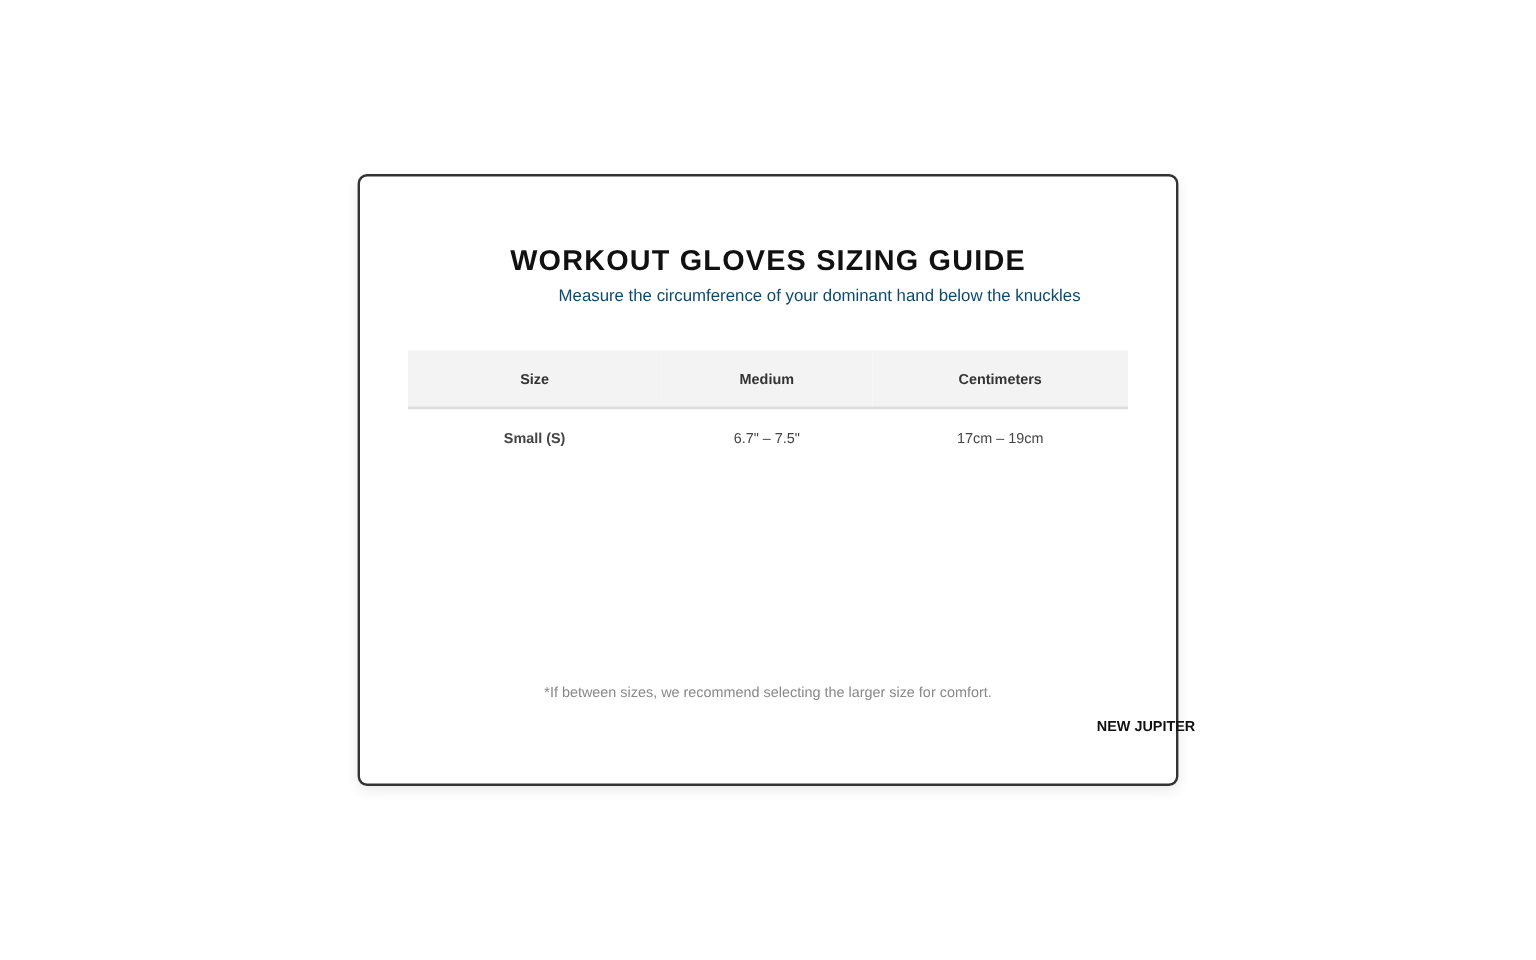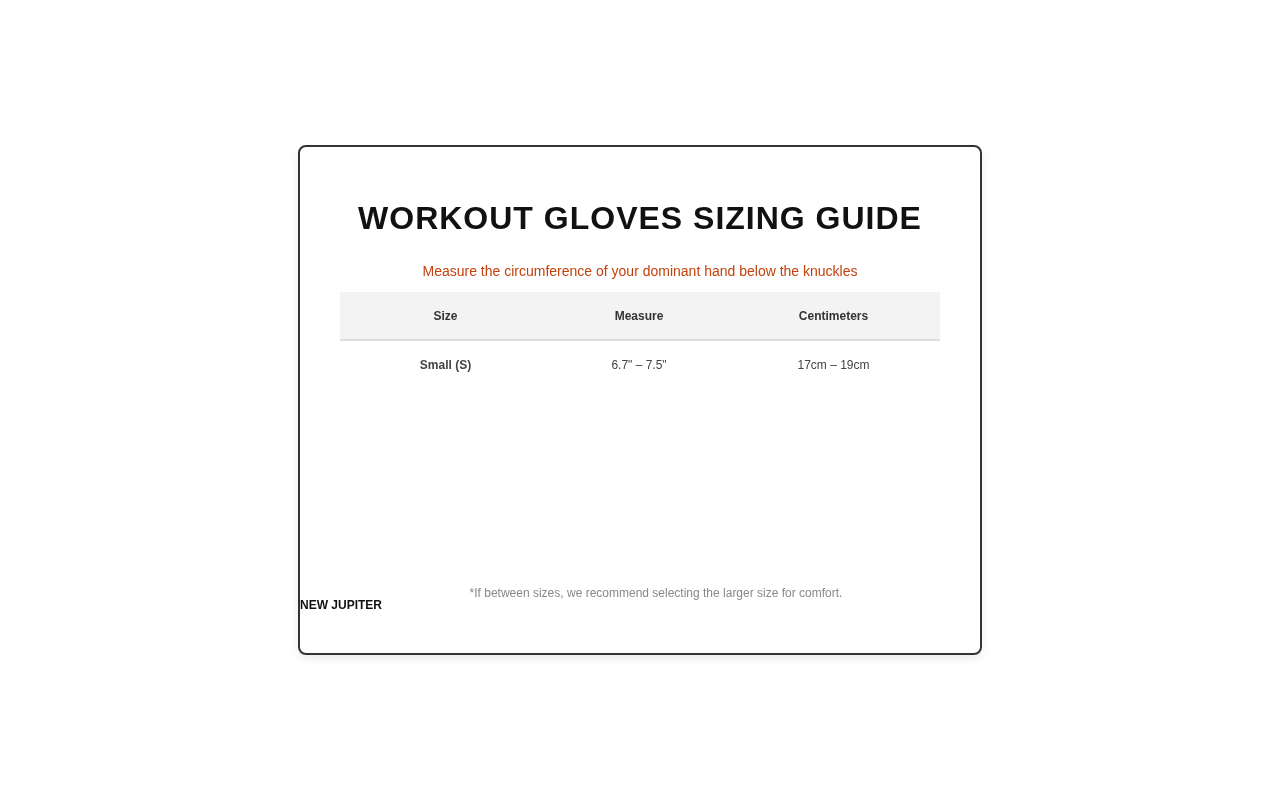--- a/index.html
+++ b/index.html
@@ -21,37 +21,38 @@
       background: #ffffff;
       box-shadow: 0 4px 10px rgba(0,0,0,0.08);
       box-sizing: content-box;
     }
     .title {
       position: absolute;
       top: 56px;
       left: 0;
       width: 100%;
       text-align: center;
-      font-size: 32px;
+      font-size: 24px;
       font-weight: bold;
       letter-spacing: 1px;
       color: #111111;
       margin: 0;
       line-height: 30px;
     }
     .subtitle {
       position: absolute;
-      top: 115px;
+      top: 90px;
       left: 0;
       width: 100%;
       text-align: center;
       font-size: 14px;
-      color: #c2410c;
+      color: #0c4a6e;
       margin: 0;
       line-height: 18px;
+      padding-left: 43px;
     }
     table.size-table {
       position: absolute;
       top: 145px;
       left: 40px;
       width: 600px;
       border-collapse: collapse;
       font-size: 12px;
     }
     table.size-table th {
@@ -82,48 +83,48 @@
     .col-in { width: 176px; }
     .col-cm { width: 213px; }
     .note {
       position: absolute;
       top: 423px;
       left: 0;
       width: 100%;
       text-align: center;
       font-size: 12px;
       color: #888888;
-      margin: 16px;
+      margin: 0;
       line-height: 14px;
     }
     .brand {
       position: absolute;
       top: 451px;
-      left: 0;
+      left: 16px;
       width: 100%;
-      text-align: left;
+      text-align: right;
       font-size: 12px;
       font-weight: bold;
       color: #111111;
       margin: 0;
       line-height: 14px;
     }
   </style>
 </head>
 <body>
 
 <div class="card">
   <h1 class="title">WORKOUT GLOVES SIZING GUIDE</h1>
   <p class="subtitle">Measure the circumference of your dominant hand below the knuckles</p>
 
   <table class="size-table">
     <thead>
       <tr>
         <th class="col-size">Size</th>
-        <th class="col-in">Measure</th>
+        <th class="col-in">Medium</th>
         <th class="col-cm">Centimeters</th>
       </tr>
     </thead>
     <tbody>
       <tr>
         <td class="size-cell">Small (S)</td>
         <td>6.7" – 7.5"</td>
         <td>17cm – 19cm</td>
       </tr>
     </tbody>

